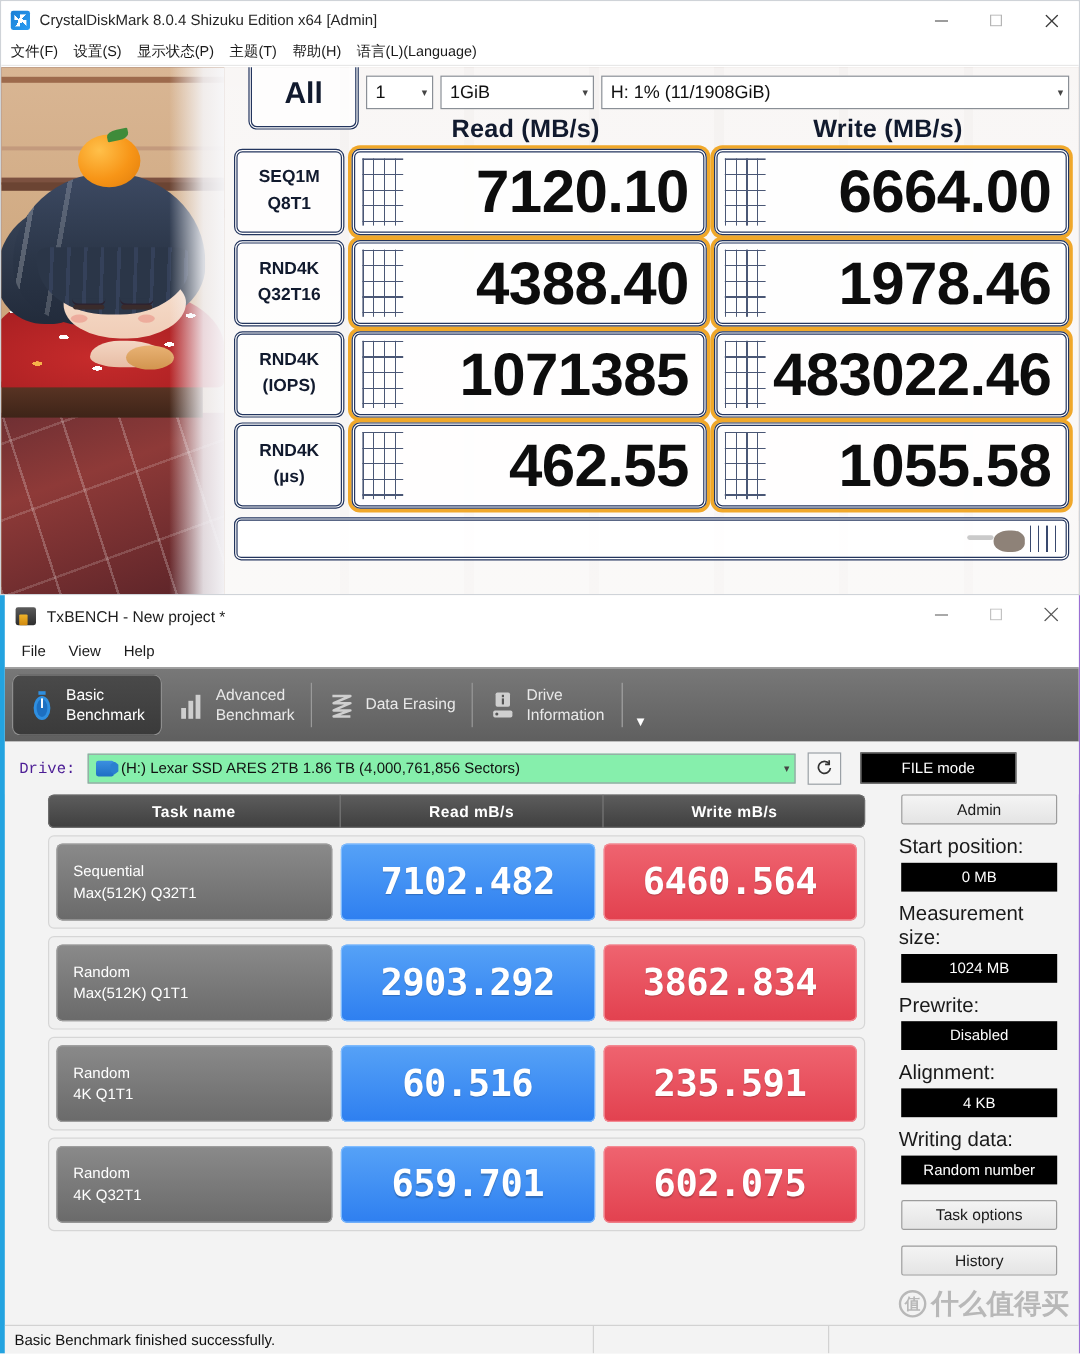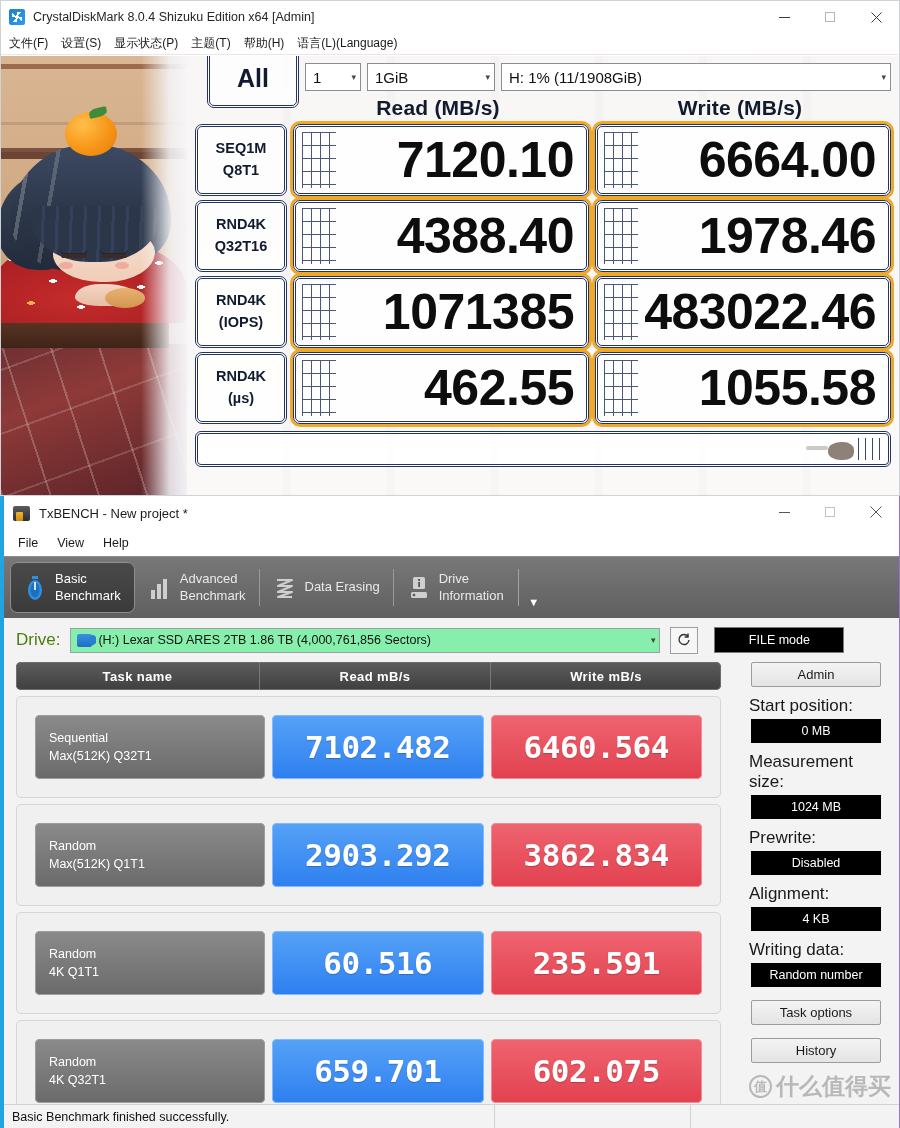--- a/index.html
+++ b/index.html
@@ -285,21 +285,21 @@
   .tx-tab-arrow{
     width:30px; display:flex; align-items:flex-end; justify-content:center; padding-bottom:10px;
     color:#fff; font-size:11px;
   }
   .tx-arrow-sep{ width:1px; background:#a3a3a3; margin:12px 0; }
 
   #tx-driverow{
     height:44px; display:flex; align-items:center; gap:10px; padding:0 12px;
     background:#f3f3f3;
   }
-  #tx-driverow .lbl{ font-size:17px; color:#4d7c0f; }
+  #tx-driverow .lbl{ font-size:13px; color:#4c1d95;font-family:Liberation Mono, monospace; }
   #tx-drive-combo{
     flex:1 1 auto; height:25px; background:#86efac; border:1px solid #9aa0a6;
     display:flex; align-items:center; padding:0 4px 0 6px; font-size:12.5px; color:#111;
     gap:6px; max-width:590px;
   }
   .drive-glyph{
     width:15px;height:13px;flex:0 0 15px;position:relative;
     background:linear-gradient(180deg,#3b8fe0,#1f6fc4); border-radius:2px;
   }
   .drive-glyph::after{
@@ -310,38 +310,38 @@
   #tx-refresh{
     width:28px;height:27px;border:1px solid #9aa0a6; background:#f6f6f6;
     display:flex;align-items:center;justify-content:center; color:#333; font-size:15px;
   }
   #tx-filemode{
     width:130px;height:26px;background:#000000;color:#ffffff;
     display:flex;align-items:center;justify-content:center;font-size:12.5px;
     border:1px solid #7a7a7a; margin-left:6px;
   }
 
-  #tx-content{ display:flex; padding:0 12px; gap:24px; }
+  #tx-content{ display:flex; padding:0 12px; gap:24px;margin-left:24px; }
   #tx-table{ flex:1 1 auto; }
   .tx-thead{
     height:28px; display:flex; border-radius:5px; overflow:hidden;
     background:linear-gradient(180deg,#5d5d5d,#3f3f3f);
     box-shadow:inset 0 0 0 1px #6d6d6d;
   }
   .tx-th{
     flex:1 1 0; display:flex; align-items:center; justify-content:center;
     color:#ffffff; font-size:13px; font-weight:bold; letter-spacing:.4px;
     border-right:1px solid #787878;
   }
   .tx-th:last-child{ border-right:none; }
   .tx-th.c1{ flex:0 0 244px; }
 
   .tx-rowbox{
     margin-top:6px; background:#f0f0f0; border:1px solid #d6d6d6; border-radius:5px;
-    padding:18px; display:flex; gap:7px;align-items:center;
+    padding:6px; display:flex; gap:7px;align-items:center;
   }
   .tx-task{
     flex:0 0 230px; height:64px; border-radius:5px;
     background:linear-gradient(180deg,#8a8a8a,#6a6a6a);
     box-shadow:inset 0 0 0 1px #9d9d9d;
     display:flex; flex-direction:column; justify-content:center;
     padding-left:14px; color:#ffffff; font-size:12.5px; line-height:1.45;
   }
   .tx-num{
     flex:1 1 0; height:64px; border-radius:5px;

